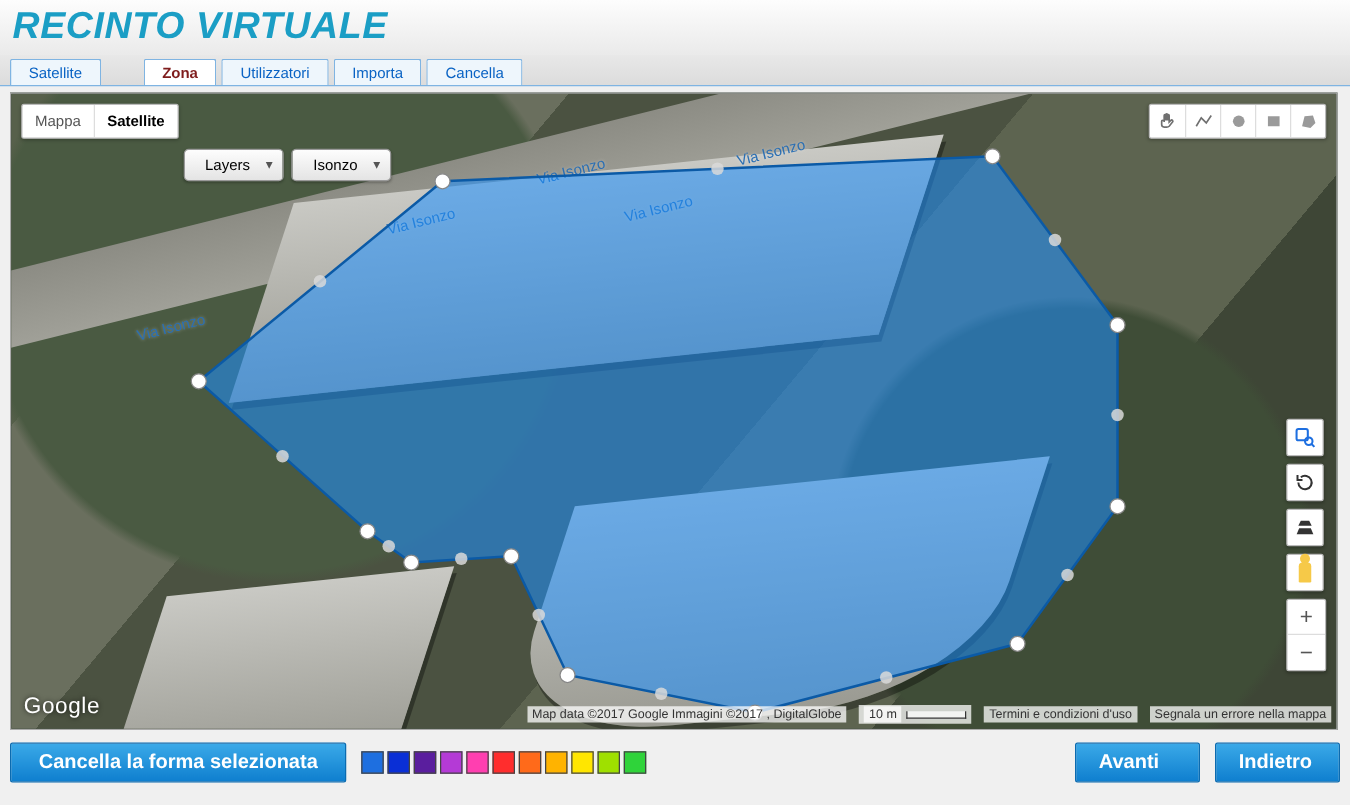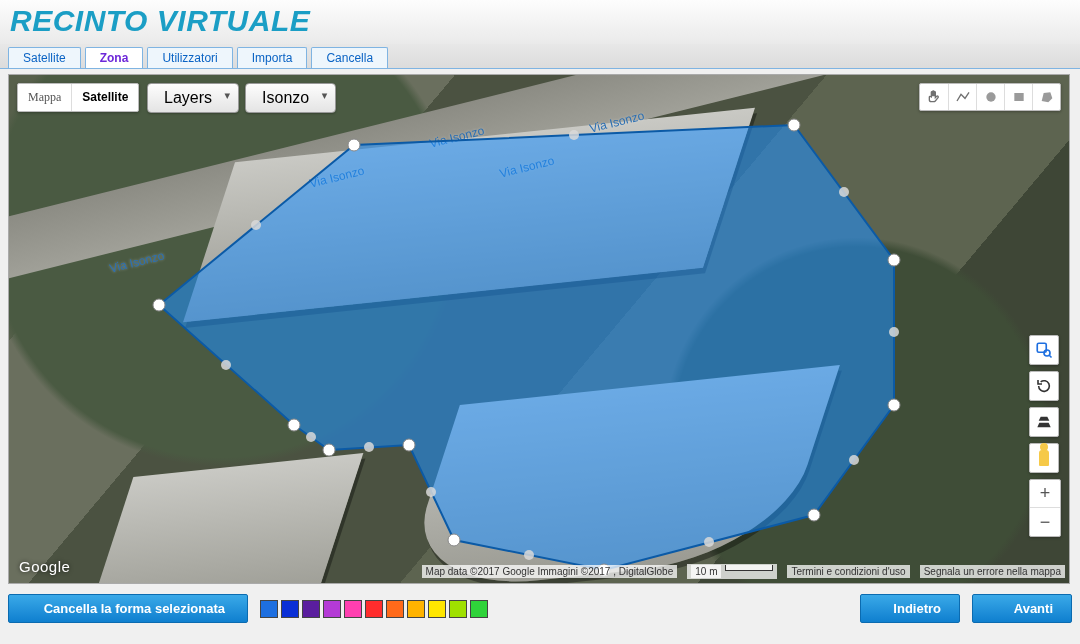--- a/index.html
+++ b/index.html
@@ -3,21 +3,21 @@
 <meta charset="utf-8">
 <style>
   * { box-sizing: border-box; margin: 0; padding: 0; }
   body { font-family: Arial, Helvetica, sans-serif; font-size: 13px; background: #f0f0f0; width: 1080px; height: 644px; overflow: hidden; position: relative; }
   
   .page-title { color: #1b9ec5; font-size: 30px; font-weight: bold; font-style: italic; padding: 4px 10px 6px; letter-spacing: 0.5px; background: linear-gradient(#fdfdfd,#eaeaea); }
   
   .tabs { display: flex; gap: 4px; padding: 0 8px; background: linear-gradient(#e8e8e8,#dcdcdc); height: 24px; align-items:flex-end; position:relative; }
   .tabs::after { content:""; position:absolute; left:0; right:0; bottom:-1px; height:1px; background:#7fb4e2; }
   .tab { border: 1px solid #7fb4e2; border-bottom: none; padding: 3px 14px; background: #eef6fc; color: #0a63c4; font-size: 12px; cursor: pointer; border-radius: 2px 2px 0 0; position:relative; }
-  .tab.active { background: #fff; font-weight: bold; color: #6d28d9; z-index:2; }
+  .tab.active { background: #fff; font-weight: bold; color: #7f1d1d; z-index:2;margin-left:30px; }
   
   .map-frame { margin: 6px 8px; border: 1px solid #aaa; background: #2b3b2a; position: relative; width: 1062px; height: 510px; overflow: hidden; }
   
   
   .sat-bg { position:absolute; inset:0; background:
     radial-gradient(circle at 20% 30%, #4a5a42 0 25%, transparent 26%),
     radial-gradient(circle at 80% 70%, #3f4d37 0 20%, transparent 21%),
     linear-gradient(130deg, #57604b 0 15%, #6a6f5e 15% 30%, #4b5241 30% 55%, #5d6450 55% 75%, #3e4636 75% 100%);
   }
   .bldg { position:absolute; background:linear-gradient(#c9c9c4,#9a9a92); transform:skew(-18deg,-6deg); box-shadow: 4px 6px 0 rgba(0,0,0,0.35); }
@@ -30,51 +30,51 @@
   
   .polygon { position:absolute; left:95px; top:20px; width:800px; height:490px; }
   .polygon svg { width:100%; height:100%; }
   .vertex { fill:#fff; stroke:#888; stroke-width:1; }
   .mid { fill:#d9d9d9; fill-opacity:0.85; }
   
   
   .maptype { position:absolute; left:8px; top:8px; display:flex; background:#fff; border:1px solid #bbb; border-radius:2px; overflow:hidden; box-shadow:0 1px 3px rgba(0,0,0,0.3); }
   .maptype div { padding:6px 10px; font-size:12px; cursor:pointer; }
   .maptype .sel { font-weight:bold; }
-  .maptype div:first-child { border-right:1px solid #ddd; color:#555;font-family:Liberation Serif, serif; }
+  .maptype div:first-child { border-right:1px solid #ddd; color:#555; }
   
   .dropdowns { position:absolute; left:138px; top:8px; display:flex; gap:6px; }
-  .dd { background:linear-gradient(#fdfdfd,#e4e4e4); border:1px solid #999; border-radius:4px; padding:5px 26px 5px 16px; font-size:16px; cursor:pointer; position:relative; box-shadow:0 1px 2px rgba(0,0,0,0.25); min-width:80px; text-align:right; }
+  .dd { background:linear-gradient(#fdfdfd,#e4e4e4); border:1px solid #999; border-radius:4px; padding:5px 26px 5px 16px; font-size:12px; cursor:pointer; position:relative; box-shadow:0 1px 2px rgba(0,0,0,0.25); min-width:80px; text-align:right;margin-top:36px; }
   .dd::after { content:"▾"; position:absolute; right:8px; top:5px; font-size:11px; color:#555; }
   
   
   .drawtools { position:absolute; right:8px; top:8px; display:flex; background:#fff; border:1px solid #bbb; border-radius:2px; box-shadow:0 1px 3px rgba(0,0,0,0.3); }
   .drawtools .tool { width:28px; height:26px; display:flex; align-items:center; justify-content:center; border-left:1px solid #ddd; cursor:pointer; color:#707070; }
   .drawtools .tool:first-child { border-left:none; }
   .drawtools svg { width:16px; height:16px; }
   
   
   .vcontrols { position:absolute; right:8px; top:260px; display:flex; flex-direction:column; gap:6px; }
   .vbtn { width:30px; height:30px; background:#fff; border:1px solid #bbb; border-radius:2px; display:flex; align-items:center; justify-content:center; box-shadow:0 1px 3px rgba(0,0,0,0.3); cursor:pointer; color:#555; font-size:16px; }
   .pegman-body { width:10px; height:16px; background:#f6c948; border-radius:3px 3px 1px 1px; position:relative; }
   .pegman-body::before { content:""; position:absolute; top:-7px; left:1px; width:8px; height:8px; background:#f6c948; border-radius:50%; }
   .zoomgrp { display:flex; flex-direction:column; background:#fff; border:1px solid #bbb; border-radius:2px; box-shadow:0 1px 3px rgba(0,0,0,0.3); overflow:hidden; }
   .zoomgrp div { width:30px; height:28px; display:flex; align-items:center; justify-content:center; cursor:pointer; font-size:18px; color:#555; }
   .zoomgrp div:first-child { border-bottom:1px solid #ddd; }
   
   
-  .google-logo { position:absolute; left:10px; bottom:8px; color:#fff; font-size:15px; font-weight:500; letter-spacing:0.5px; text-shadow:0 0 4px rgba(0,0,0,0.7); font-family: "Product Sans", Arial, sans-serif; }
+  .google-logo { position:absolute; left:10px; bottom:8px; color:#fff; font-size:18px; font-weight:500; letter-spacing:0.5px; text-shadow:0 0 4px rgba(0,0,0,0.7); font-family: "Product Sans", Arial, sans-serif; }
   .attr-bar { position:absolute; right:4px; bottom:4px; display:flex; align-items:center; gap:10px; font-size:10px; color:#333; }
   .attr-bar span { background:rgba(255,255,255,0.75); padding:1px 4px; }
-  .scale { display:flex; gap:4px; }
+  .scale { display:flex; align-items:center; gap:4px; }
   .scale-line { width:48px; height:6px; border:1px solid #333; border-top:none; }
   
   
   .footer { padding: 4px 8px 8px; display:flex; align-items:center; gap:12px; }
-  .btn { background:linear-gradient(#3aa9e8,#0f7fcf); color:#fff; border:1px solid #0b6bb0; padding:6px 22px; font-size:13px; font-weight:bold; cursor:pointer; border-radius:2px; text-align:right; }
+  .btn { background:linear-gradient(#3aa9e8,#0f7fcf); color:#fff; border:1px solid #0b6bb0; padding:6px 22px; font-size:16px; font-weight:bold; cursor:pointer; border-radius:2px; text-align:left; }
   .btn.small { padding:6px 18px; min-width:100px; }
   .btn.big { min-width:240px; }
   .spacer { flex:1; }
   .swatches { display:flex; gap:3px; }
   .sw { width:18px; height:18px; border:1px solid #444; cursor:pointer; }
 </style>
 </head>
 <body>
 
 <div class="page-title">RECINTO VIRTUALE</div>
@@ -215,15 +215,15 @@
     <div class="sw" style="background:#b43ad6"></div>
     <div class="sw" style="background:#ff3fb0"></div>
     <div class="sw" style="background:#ff2d2d"></div>
     <div class="sw" style="background:#ff6a1a"></div>
     <div class="sw" style="background:#ffb300"></div>
     <div class="sw" style="background:#ffe600"></div>
     <div class="sw" style="background:#9fe000"></div>
     <div class="sw" style="background:#2fd33a"></div>
   </div>
   <div class="spacer"></div>
+  <div class="btn small">Avanti</div>
   <div class="btn small">Indietro</div>
-  <div class="btn small">Avanti</div>
 </div>
 
 </body></html>

